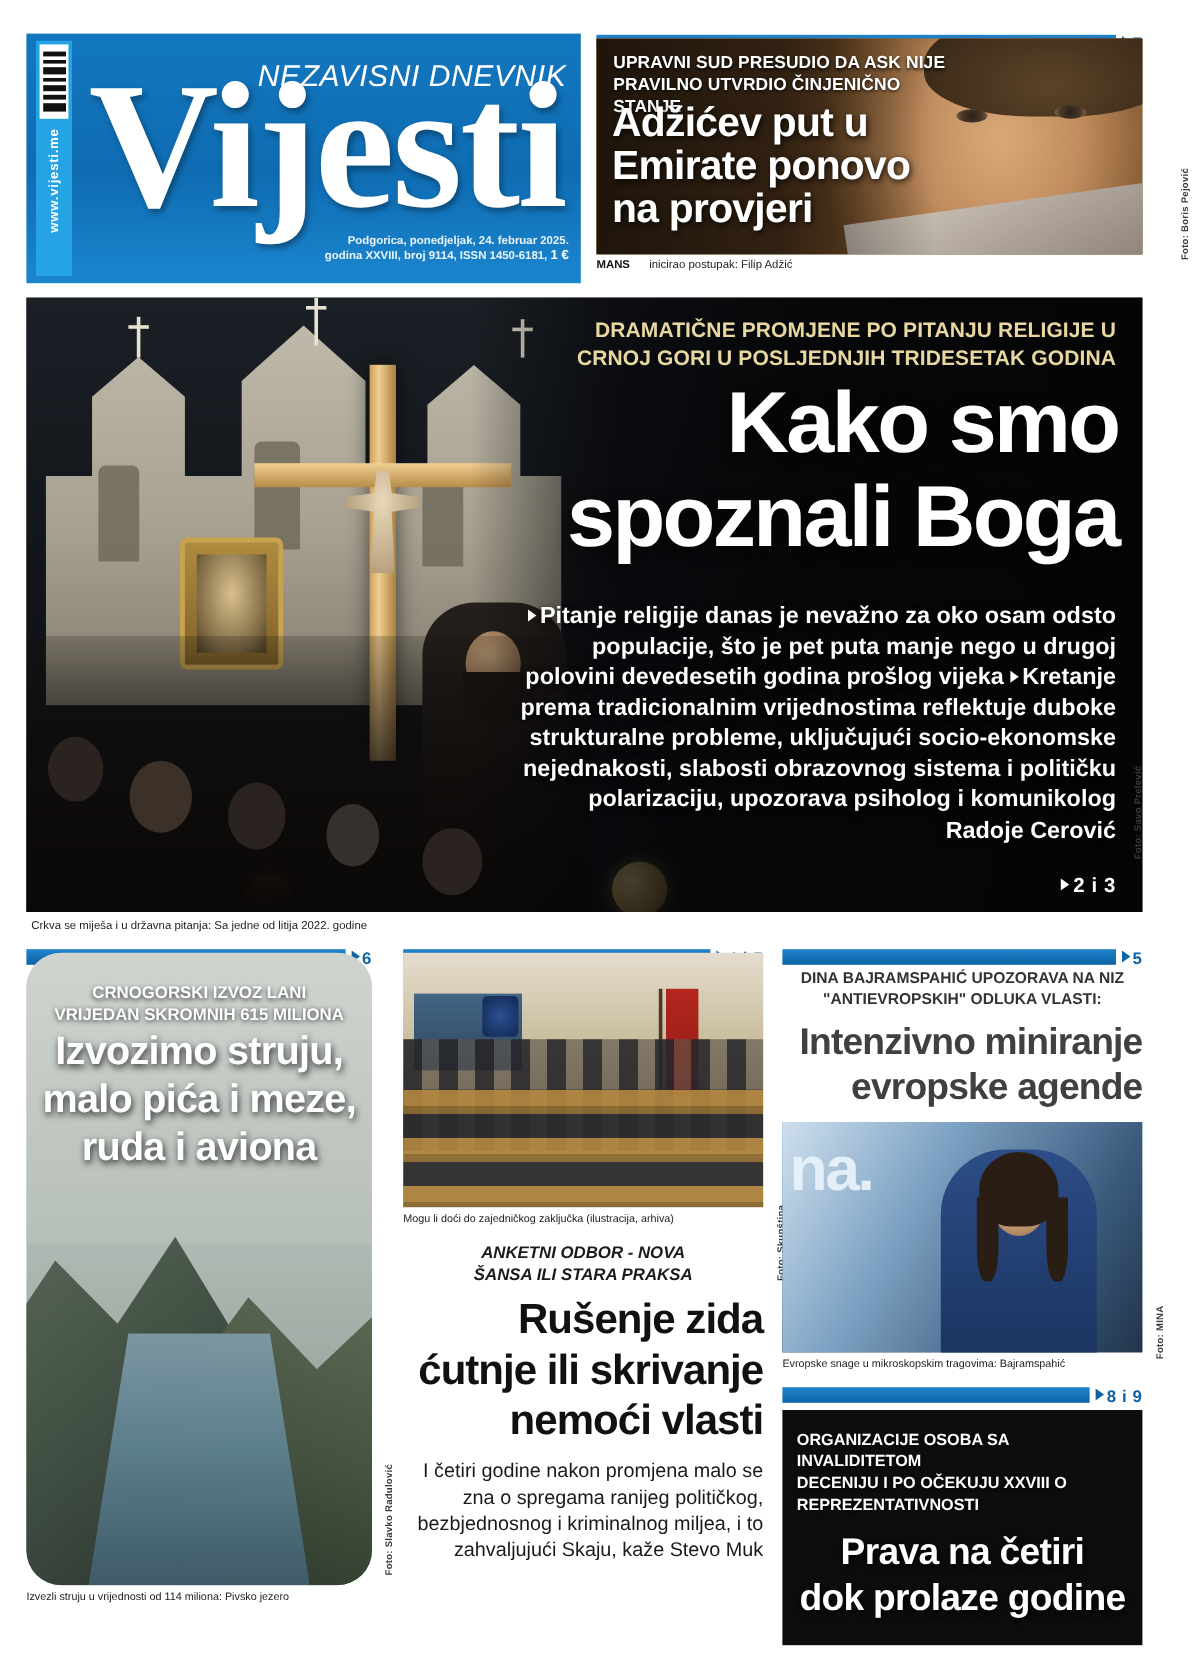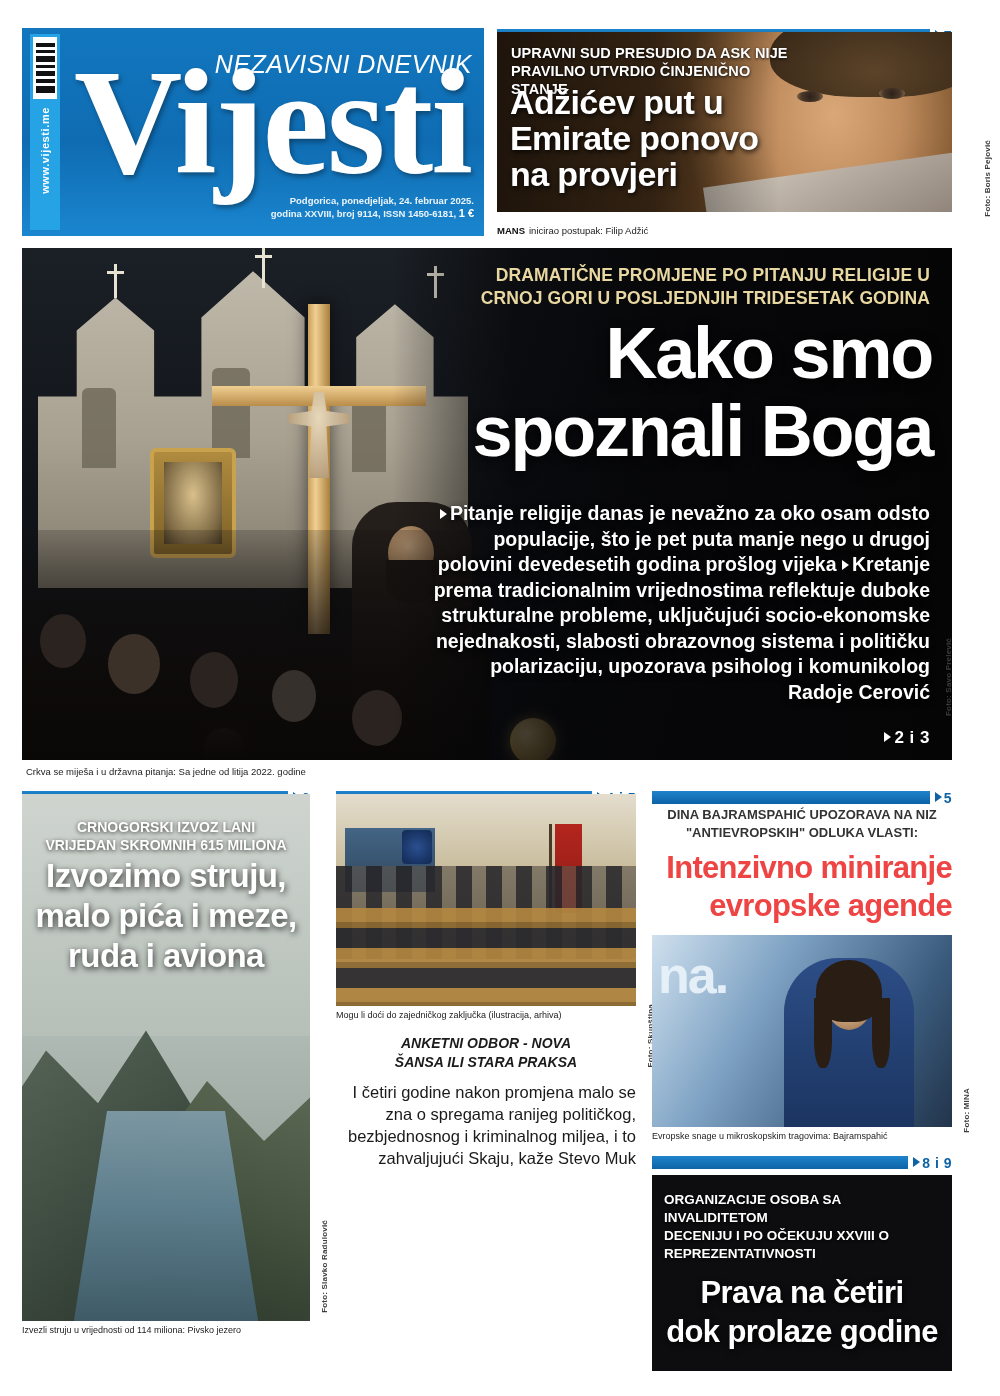--- a/index.html
+++ b/index.html
@@ -108,21 +108,21 @@
   .art-top .kicker {
     position: absolute; left: 14px; top: 12px; width: 285px;
     color: #fff; font-weight: bold; font-size: 14.5px; line-height: 18px;
     letter-spacing: .1px; text-shadow: 0 1px 3px rgba(0,0,0,.9);
   }
   .art-top .head {
     position: absolute; left: 13px; top: 52px; width: 320px;
     color: #fff; font-weight: bold; font-size: 34px; line-height: 36px;
     letter-spacing: -.6px; text-shadow: 1px 2px 5px rgba(0,0,0,.85);
   }
-  .cap-row { display: flex; align-items: baseline; gap: 4px; margin-top: 13px; }
+  .cap-row { display: flex; align-items: baseline; gap: 16px; margin-top: 3px; }
   .cap-lead { font-weight: bold; font-size: 9.5px; color: #111; }
   .cap-txt { font-size: 9.5px; color: #222; }
   .vcredit {
     position: absolute; writing-mode: vertical-rl; transform: rotate(180deg);
     font-size: 8px; color: #3b3b3b; letter-spacing: .2px; font-weight: 600;
   }
 
   
   .lead { position: absolute; left: 22px; top: 248px; width: 930px; height: 512px; overflow: hidden; background:#0b0b0d;padding-left:28px; }
   .lead-photo { position: absolute; inset: 0; }
@@ -216,20 +216,21 @@
   .lead-ref {
     position: absolute; right: 22px; bottom: 12px;
     color: #fff; font-weight: bold; font-size: 17px; letter-spacing: .5px;
   }
 
   
   .col1 { position: absolute; left: 22px; top: 790px; width: 288px; }
   .c1-photo {
     position: relative; width: 288px; height: 527px; margin-top: 4px; overflow:hidden;
     background: linear-gradient(180deg,#c9cdc8 0%, #b9c2bd 35%, #9aa79f 70%, #6f7d72 100%);
+    border-radius: 29px;
   }
   .c1-sky { position:absolute; left:0; top:0; width:100%; height:46%;
     background: linear-gradient(180deg,#cfd4cf 0%, #b6bfb8 100%); }
   .c1-mtn-l {
     position:absolute; left:-20px; bottom:0; width:200px; height:330px;
     background: linear-gradient(140deg,#5d6b5d 0%, #3d4a3f 60%, #28332b 100%);
     clip-path: polygon(0% 100%, 0% 38%, 22% 18%, 48% 34%, 72% 12%, 100% 40%, 100% 100%);
   }
   .c1-mtn-r {
     position:absolute; right:-30px; bottom:0; width:190px; height:300px;
@@ -287,21 +288,21 @@
   }
 
   
   .col3 { position: absolute; left: 652px; top: 790px; width: 300px; }
   .c3-kicker {
     margin-top: 16px; text-align: center;
     color: #333; font-weight: bold; font-size: 13px; line-height: 17.5px;
   }
   .c3-head {
     margin-top: 8px; text-align: right;
-    color: #ef4444; font-weight: bold; font-size: 31px; line-height: 38px;
+    color: #404040; font-weight: bold; font-size: 31px; line-height: 38px;
     letter-spacing: -.7px;
   }
   .c3-photo {
     position: relative; width: 300px; height: 192px; margin-top: 10px; overflow: hidden;
     background: linear-gradient(180deg,#7fa5c6 0%, #4a6f92 60%, #2b3f56 100%);
   }
   .c3-studio { position:absolute; inset:0;
     background: linear-gradient(120deg,#cfe0ee 0%, #7fa3c4 35%, #3a5a7c 75%, #22344a 100%); }
   .c3-na {
     position: absolute; left: 6px; top: 10px;
@@ -487,20 +488,25 @@
       <div class="c2-flag"></div>
       <div class="c2-people"></div>
       <div class="c2-desks"></div>
     </div>
     <div style="margin-top:4px;font-size:9px;color:#222;">Mogu li doći do zajedničkog zaključka (ilustracija, arhiva)</div>
     <div class="vcredit" style="left:310px;top:214px;">Foto: Skupština</div>
     <div class="c2-kicker">
       <div>ANKETNI ODBOR - NOVA</div>
       <div>ŠANSA ILI STARA PRAKSA</div>
     </div>
+    <div class="c2-head">
+      <div>Rušenje zida</div>
+      <div>ćutnje ili skrivanje</div>
+      <div>nemoći vlasti</div>
+    </div>
     <div class="c2-body">I četiri godine nakon promjena malo se zna o spregama ranijeg političkog, bezbjednosnog i kriminalnog miljea, i to zahvaljujući Skaju, kaže Stevo Muk</div>
   </div>
 
   <div class="col3">
     <div class="rule" style="left:0;top:0;width:300px;">
       <div class="bar"></div>
       <div class="ref"><span class="tri"></span><span>5</span></div>
     </div>
     <div class="c3-kicker">
       <div>DINA BAJRAMSPAHIĆ UPOZORAVA NA NIZ</div>

